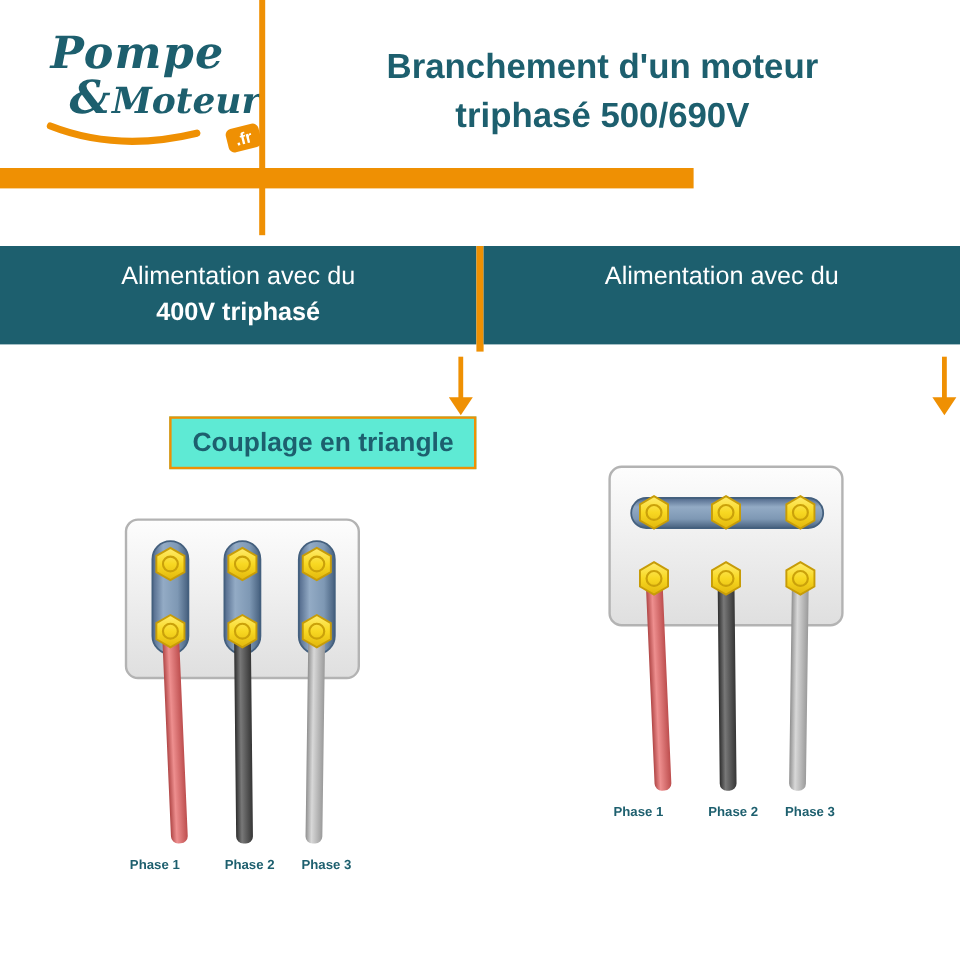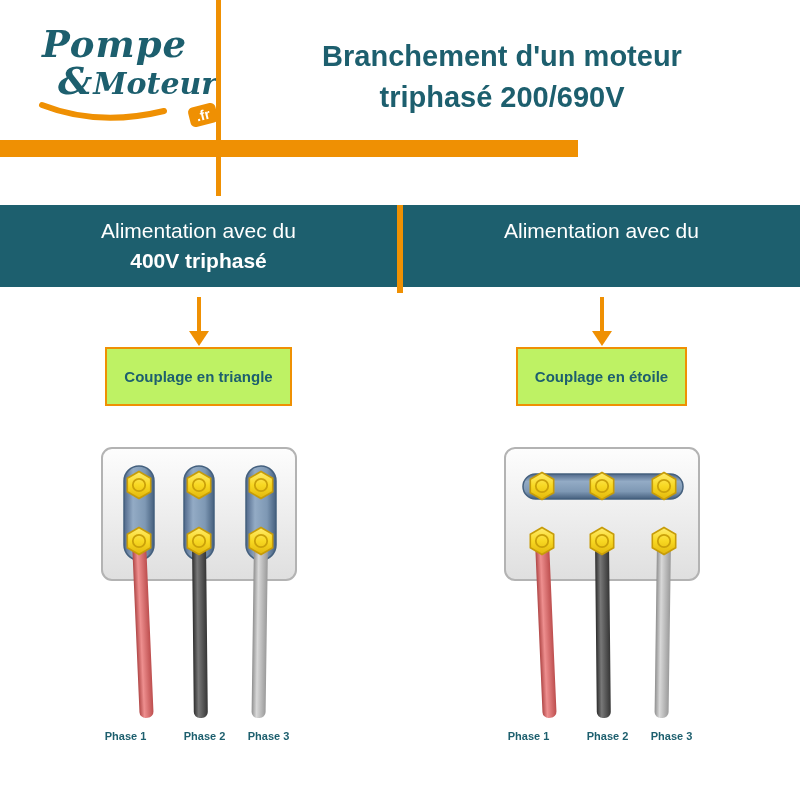--- a/index.html
+++ b/index.html
@@ -19,32 +19,32 @@
               padding:2px 7px; border-radius:5px; transform:rotate(-14deg); display:inline-block; }
 
   
   .v-line { position:absolute; left:216px; top:0; width:5px; height:196px; background:var(--orange,#ef9003); }
   .h-bar  { position:absolute; left:0; top:140px; width:578px; height:17px; background:var(--orange,#ef9003); }
   .title  { position:absolute; left:226px; top:36px; width:552px; text-align:center;
             color:var(--teal,#1d5f6e); font-size:29px; font-weight:bold; line-height:1.4; }
 
   
   .columns { position:absolute; top:205px; left:0; width:800px; height:560px; }
-  .column  { position:absolute; top:0; width:397px; display:flex; flex-direction:column; align-items:center; }
+  .column  { position:absolute; top:0; width:397px; display:flex; flex-direction:column; align-items:flex-end; }
   .column.left  { left:0; }
   .column.right { left:403px; }
   .band { width:100%; height:82px; background:var(--teal,#1d5f6e); color:#fff; text-align:center;
           padding-top:11px; font-size:21px; line-height:1.45; }
   .band-divider { position:absolute; left:397px; top:0; width:6px; height:88px; background:var(--orange,#ef9003); }
 
   .arrow { margin-top:10px; display:block; }
   .orange-fill { fill:var(--orange,#ef9003); }
 
-  .coupling-box { border:2px solid var(--orange,#ef9003); padding:19px 17px;
-                  color:var(--teal,#1d5f6e); font-size:15px; font-weight:bold; background:#bef264; }
+  .coupling-box { border:2px solid var(--orange,#ef9003); padding:7px 17px;
+                  color:var(--teal,#1d5f6e); font-size:22px; font-weight:bold; background:#5eead4; }
 
   .graphic { margin-top:40px; display:block; }
 
   .phase-row { position:relative; width:390px; height:26px; margin-top:6px; }
   .phase-row span { position:absolute; transform:translateX(-50%); color:var(--teal,#1d5f6e);
                     font-size:11px; font-weight:bold; white-space:nowrap; }
   .phase-row .p1 { left:122px; }
   .phase-row .p2 { left:201px; }
   .phase-row .p3 { left:265px; }
 </style>
@@ -107,21 +107,21 @@
       </svg>
       <span class="fr-badge">.fr</span>
     </div>
   </div>
 
   <div class="v-line"></div>
   <div class="h-bar"></div>
 
   <div class="title">
     <span>Branchement d'un moteur</span><br>
-    <span>triphasé 200/690V</span>
+    <span>triphasé 500/690V</span>
   </div>
 
   <div class="columns">
 
     <div class="column left">
       <div class="band">
         <span>Alimentation avec du</span><br>
         <b>400V triphasé</b>
       </div>
       <svg class="arrow" width="26" height="50" viewBox="0 0 26 50">
@@ -160,21 +160,20 @@
     <div class="band-divider"></div>
 
     <div class="column right">
       <div class="band">
         <span>Alimentation avec du</span><br>
       </div>
       <svg class="arrow" width="26" height="50" viewBox="0 0 26 50">
         <rect class="orange-fill" x="11" y="0" width="4" height="36"></rect>
         <polygon class="orange-fill" points="3,34 23,34 13,49"></polygon>
       </svg>
-      <div class="coupling-box">Couplage en étoile</div>
       <svg class="graphic" width="390" height="278" viewBox="0 0 390 278">
         <rect x="98" y="2" width="194" height="132" rx="10" fill="url(#gBlock)" stroke="#b3b3b3" stroke-width="2"></rect>
         <g>
           <rect x="116" y="28" width="160" height="25" rx="12.5" fill="url(#gBarH)" stroke="#44607e" stroke-width="1.5"></rect>
         </g>
         <g>
           <rect x="128" y="92" width="14" height="180" rx="6" fill="url(#gWireRed)" transform="rotate(-2.5 135 95)"></rect>
           <rect x="188" y="92" width="14" height="180" rx="6" fill="url(#gWireDark)" transform="rotate(-0.6 195 95)"></rect>
           <rect x="250" y="92" width="14" height="180" rx="6" fill="url(#gWireLight)" transform="rotate(0.8 257 95)"></rect>
         </g>

